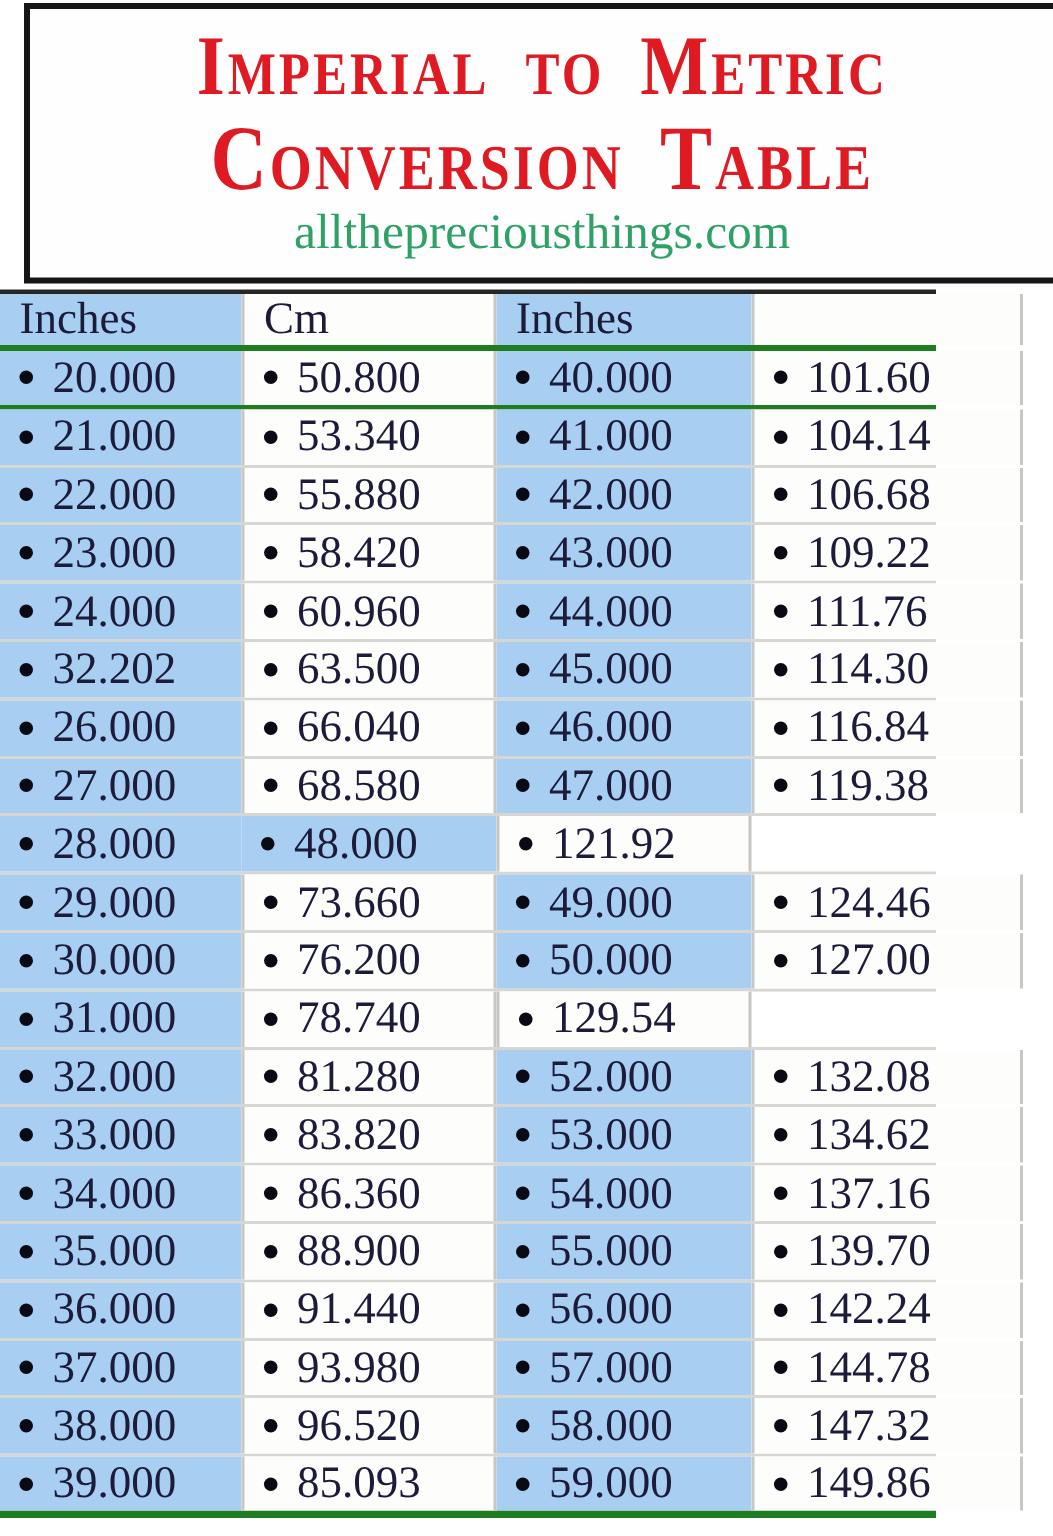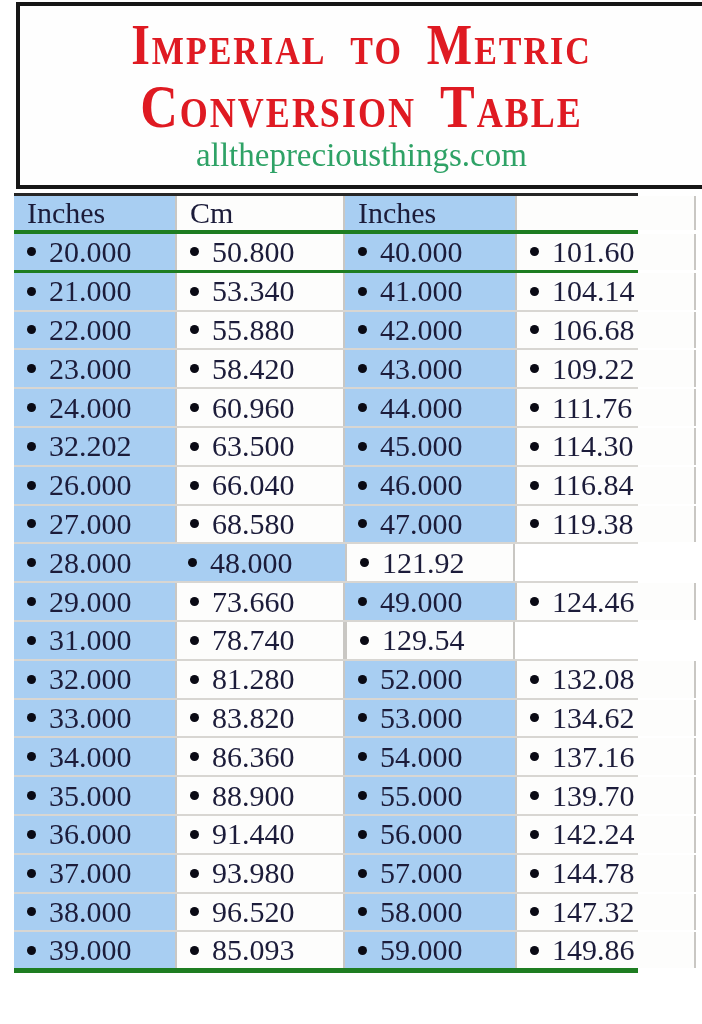--- a/index.html
+++ b/index.html
@@ -49,21 +49,21 @@
   .title-line2 { font-size: 52px; margin-top: 10px; }
   .website {
     color: var(--website_green);
     font-size: 33px;
     line-height: 1.0;
     margin-top: 6px;
     letter-spacing: 0px;
   }
   .conv-table {
     position: absolute;
-    left: 14px; top: 193px;
+    left: 0; top: 193px;
     width: 624px;
   }
   .row {
     display: grid;
     grid-template-columns: 161px 170px 170px 181px;
     height: 38.8px;
     border-bottom: 2px solid var(--line_gray);
   }
   .row-header {
     height: 41px;
@@ -298,20 +298,38 @@
     <div class="cell c-blue">
       <span class="bullet">•</span>
             <span class="val">49.000</span>
     </div>
     <div class="cell c-white">
       <span class="bullet">•</span>
             <span class="val">124.46</span>
     </div>
   </div>
 
+  <div class="row">
+    <div class="cell c-blue">
+      <span class="bullet">•</span>
+            <span class="val">30.000</span>
+    </div>
+    <div class="cell c-white">
+      <span class="bullet">•</span>
+            <span class="val">76.200</span>
+    </div>
+    <div class="cell c-blue">
+      <span class="bullet">•</span>
+            <span class="val">50.000</span>
+    </div>
+    <div class="cell c-white">
+      <span class="bullet">•</span>
+            <span class="val">127.00</span>
+    </div>
+  </div>
 
   <div class="row">
     <div class="cell c-blue">
       <span class="bullet">•</span>
             <span class="val">31.000</span>
     </div>
     <div class="cell c-white">
       <span class="bullet">•</span>
             <span class="val">78.740</span>
     </div>

